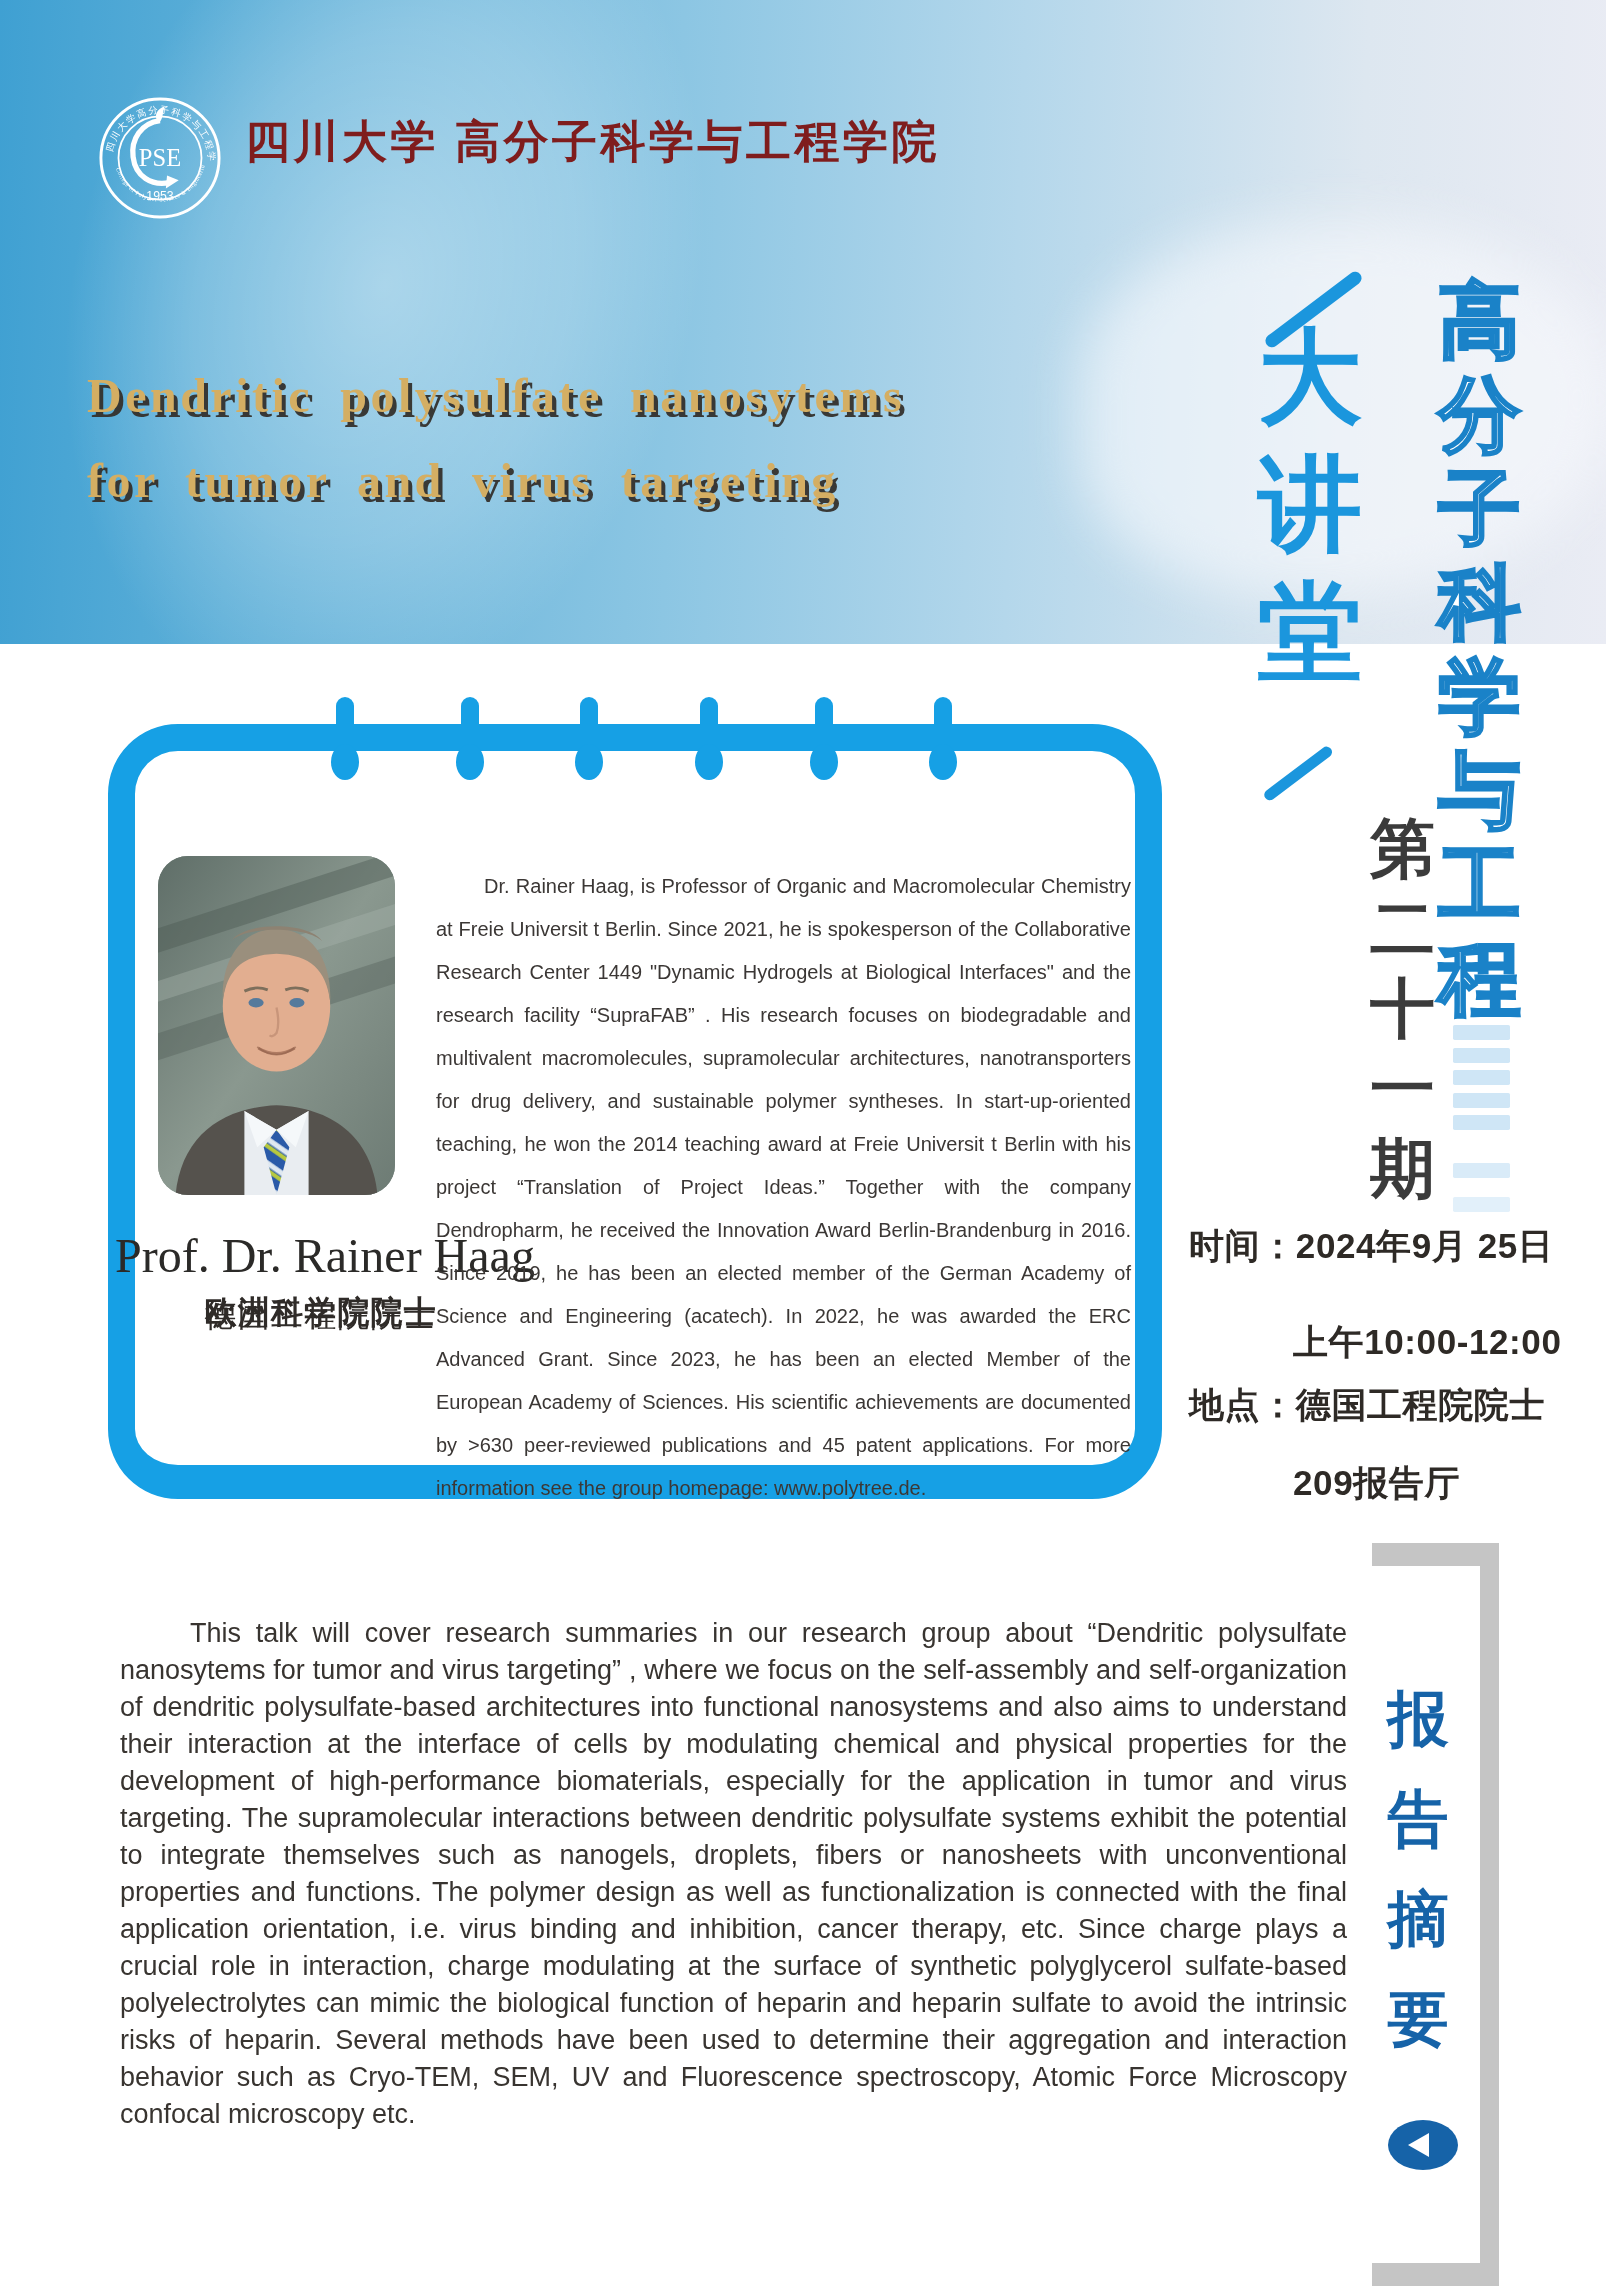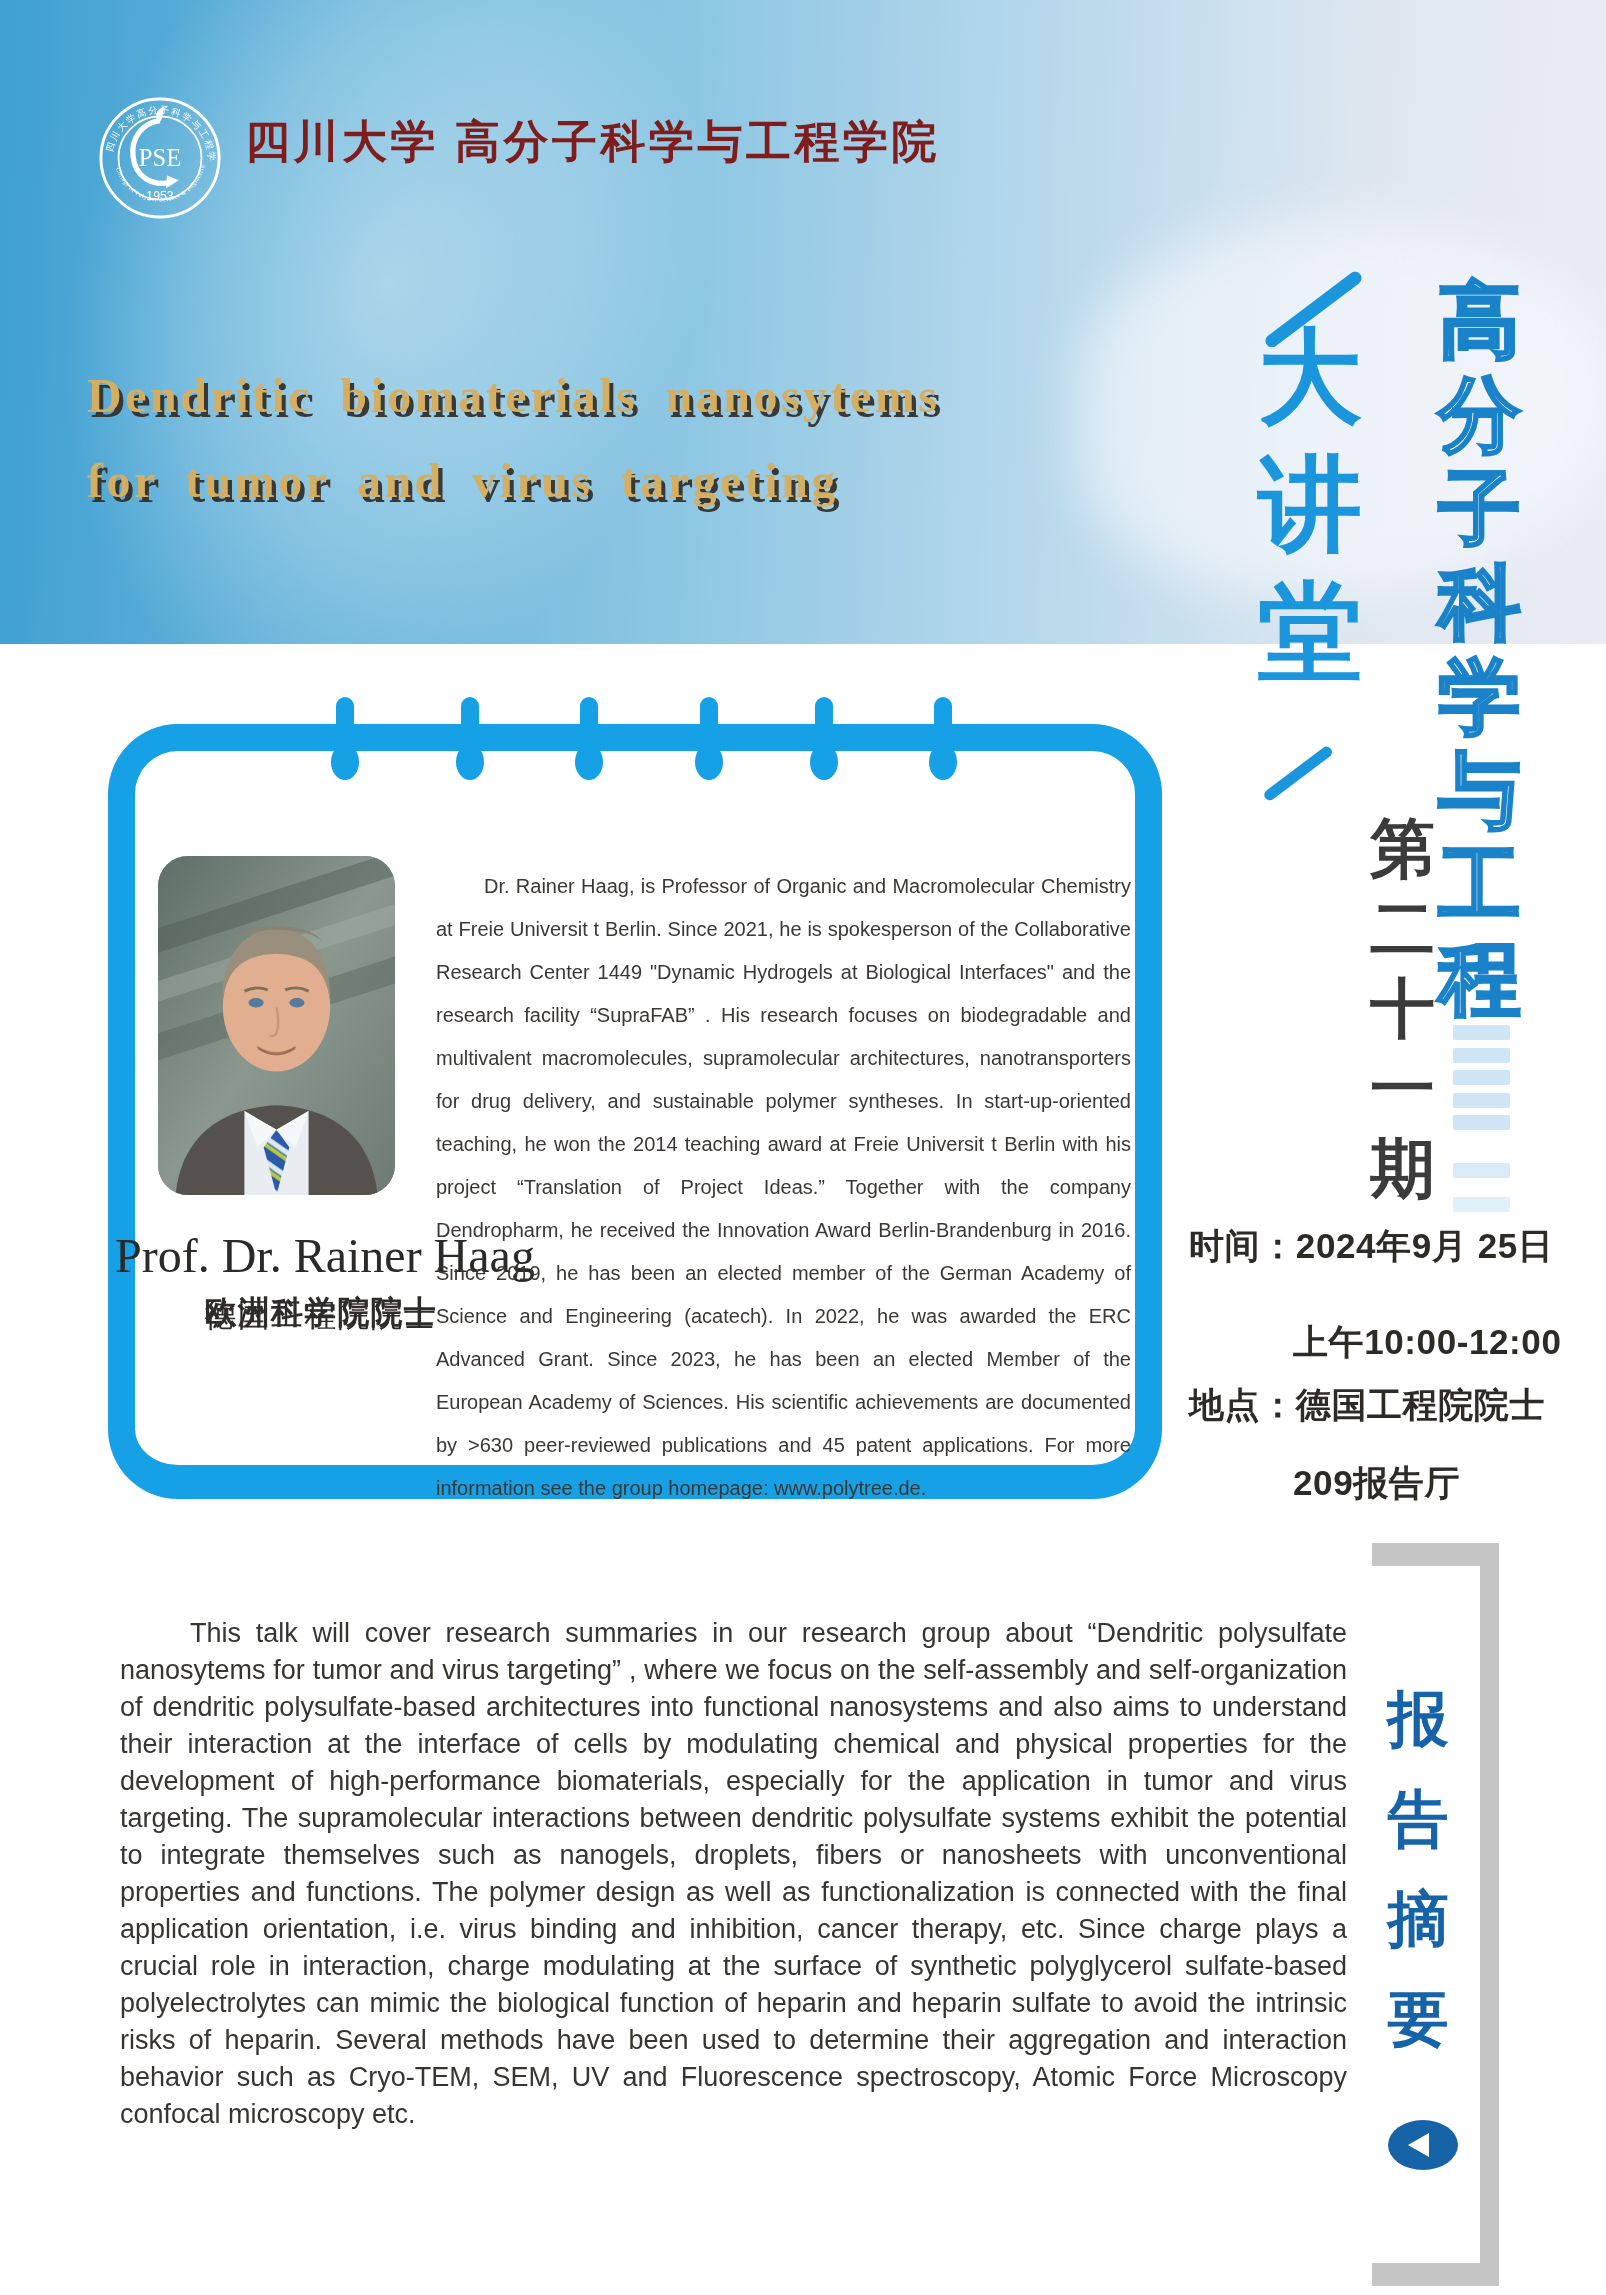--- a/index.html
+++ b/index.html
@@ -142,21 +142,21 @@
       <path d="M100,40 C96,28 106,20 114,18 C110,28 112,36 106,44 Z" fill="#ffffff"></path>
       <polygon points="118,136 138,144 116,158" fill="#ffffff"></polygon>
       <text x="106" y="120" text-anchor="middle" fill="#ffffff" font-size="42" font-family="Liberation Serif, DejaVu Serif, serif">PSE</text>
       <text x="106" y="178" text-anchor="middle" fill="#ffffff" font-size="21" font-family="Liberation Sans, DejaVu Sans, sans-serif">1953</text>
     </svg>
   </div>
 
   <div class="univ-name">四川大学 高分子科学与工程学院</div>
 
   <div class="main-title">
-    <div>Dendritic biomaterials nanosytems</div>
+    <div>Dendritic polysulfate nanosytems</div>
     <div>for tumor and virus targeting</div>
   </div>
 
   <div class="slash slash-1"></div>
   <div class="col-brand">
     <span>大</span>
     <span>讲</span>
     <span>堂</span>
   </div>
   <div class="slash slash-2"></div>

